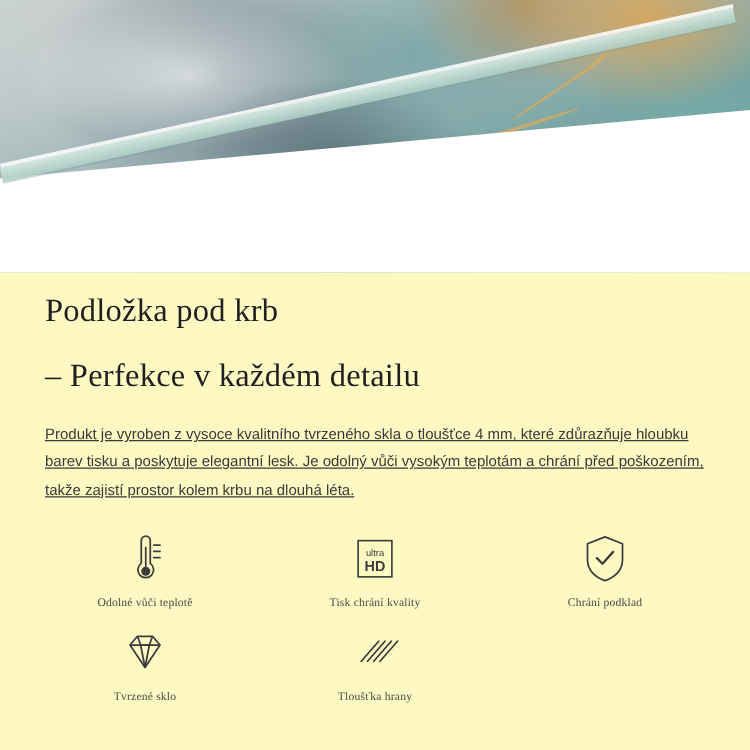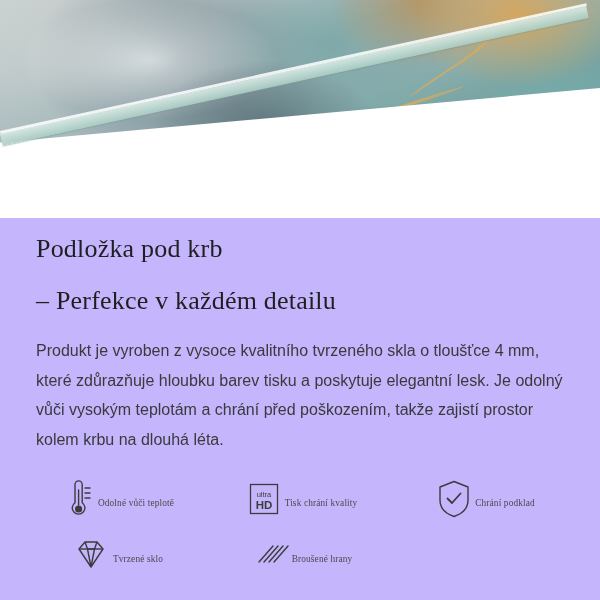--- a/index.html
+++ b/index.html
@@ -11,21 +11,21 @@
     height: 600px;
     overflow: hidden;
     background: #ffffff;
     font-family: "Liberation Sans", sans-serif;
     color: #2e2e2e;
   }
   .page {
     position: relative;
     width: 600px;
     height: 600px;
-    background: #c4b5fd;
+    background: #fef9c3;
   }
 
   
   .hero {
     position: relative;
     width: 600px;
     height: 218px;
     overflow: hidden;
     background: #ffffff;
   }
@@ -134,40 +134,41 @@
     font-size: 26px;
     line-height: 1.33;
     font-weight: 400;
     color: #1f1f1f;
     margin: 0 0 18px 0;
     letter-spacing: 0.2px;
   }
   .headline .line2 { display: block; margin-top: 17px; }
   .paragraph {
     font-family: "Liberation Sans", sans-serif;
-    font-size: 16px;
+    font-size: 12px;
     line-height: 1.85;
     color: #3a3a3a;
     margin: 0;
     max-width: 540px;
+    text-decoration: underline;
   }
 
   
   .features {
     margin-top: 22px;
     padding: 0 24px;
     display: grid;
     grid-template-columns: repeat(3, 1fr);
     row-gap: 12px;
   }
   .feature {
     display: flex;
-    flex-direction: row;
+    flex-direction: column;
     align-items: center;
-    justify-content: center;
+    justify-content: flex-end;
   }
   .feature-icon {
     height: 44px;
     display: flex;
     align-items: center;
     justify-content: center;
   }
   .feature-label {
     margin-top: 9px;
     font-size: 9.3px;
@@ -267,18 +268,18 @@
       <div class="feature-icon">
         <svg width="44" height="40" viewBox="0 0 44 40">
           <g stroke="#3c3c3c" stroke-width="1.4" stroke-linecap="round">
             <line x1="11" y1="27" x2="25" y2="11"></line>
             <line x1="16" y1="27" x2="30" y2="11"></line>
             <line x1="21" y1="27" x2="35" y2="11"></line>
             <line x1="26" y1="27" x2="40" y2="11"></line>
           </g>
         </svg>
       </div>
-      <div class="feature-label">Broušené hrany</div>
+      <div class="feature-label">Tloušťka hrany</div>
     </div>
 
 
   </div>
 </div>
 
 </body></html>

